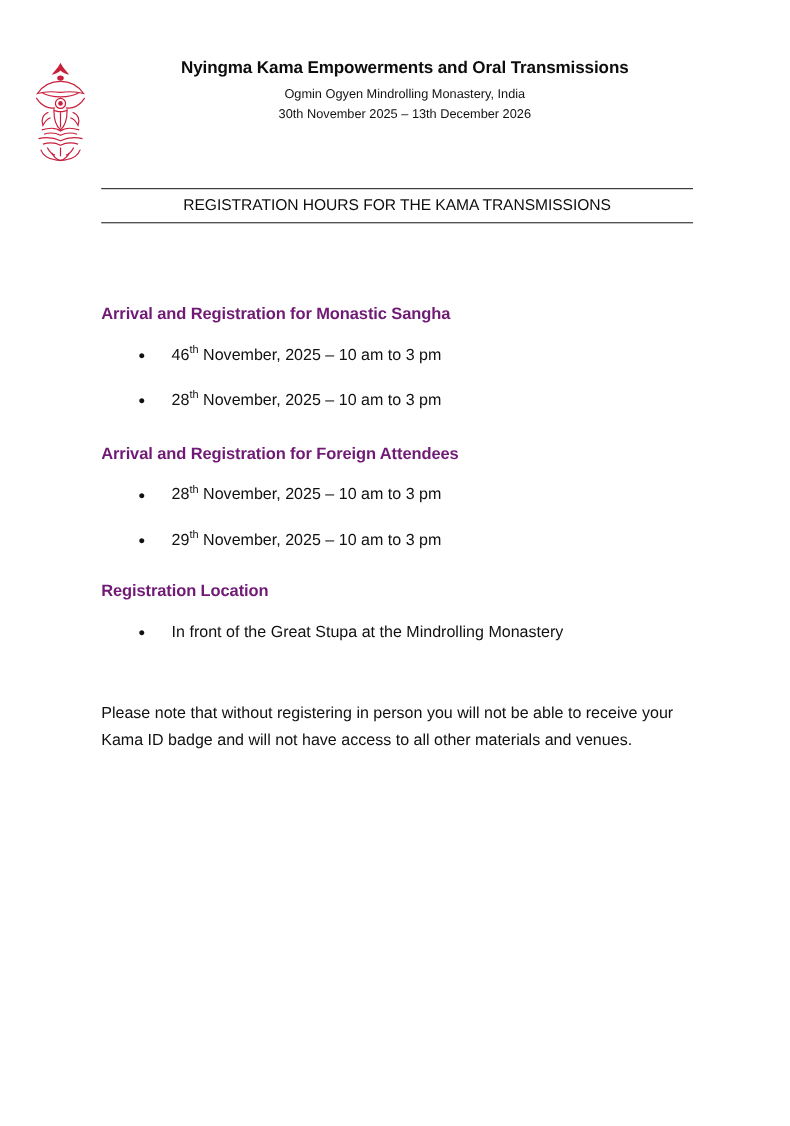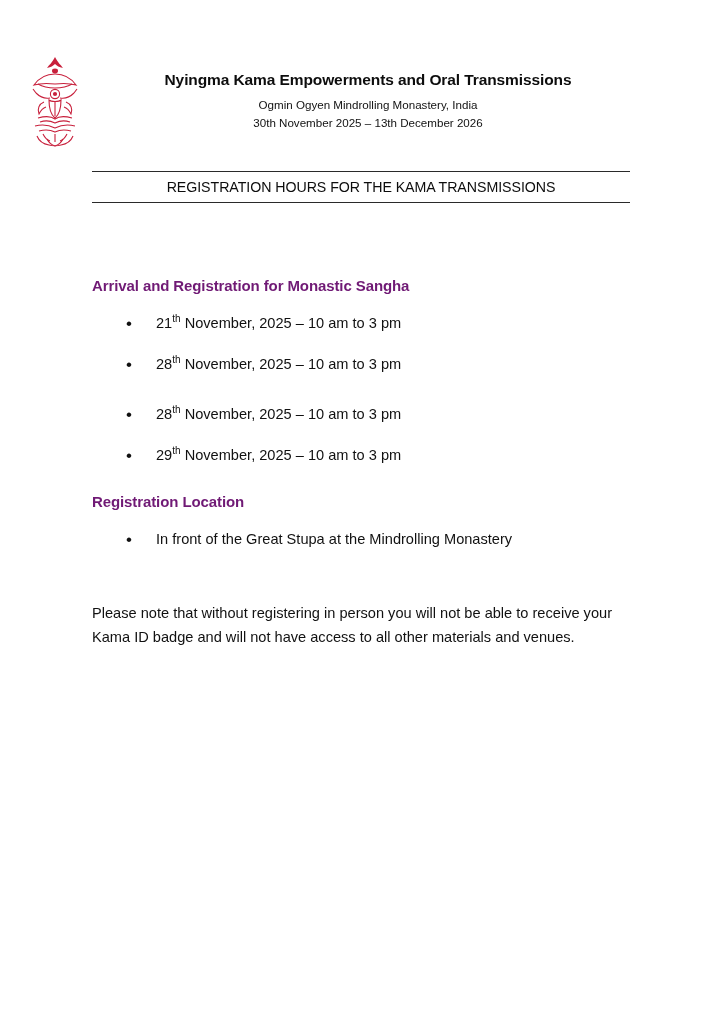--- a/index.html
+++ b/index.html
@@ -22,21 +22,21 @@
     box-sizing: border-box;
   }
 
   
   .header {
     position: absolute;
     top: 52px;
     left: 0;
     width: 718px;
     display: flex;
-    align-items: center;
+    align-items: flex-start;
   }
   .logo-wrap {
     width: 110px;
     display: flex;
     justify-content: center;
     padding-top: 2px;
   }
   .logo {
     width: 60px;
     height: 96px;
@@ -188,30 +188,31 @@
     <div class="rule"></div>
   </div>
 
   <div class="body">
 
     <div class="sec first">
       <div class="sec-head">Arrival and Registration for Monastic Sangha</div>
       <ul class="items">
         <li>
           <span class="bullet">•</span>
-          <span>21</span><sup>th</sup><span> November, 2025  – 10 am to 3 pm</span>
+          <span>46</span><sup>th</sup><span> November, 2025  – 10 am to 3 pm</span>
         </li>
         <li>
           <span class="bullet">•</span>
           <span>28</span><sup>th</sup><span> November, 2025  – 10 am to 3 pm</span>
         </li>
       </ul>
     </div>
 
     <div class="sec">
+      <div class="sec-head">Arrival and Registration for Foreign Attendees</div>
       <ul class="items">
         <li>
           <span class="bullet">•</span>
           <span>28</span><sup>th</sup><span> November, 2025  – 10 am to 3 pm</span>
         </li>
         <li>
           <span class="bullet">•</span>
           <span>29</span><sup>th</sup><span> November, 2025  – 10 am to 3 pm</span>
         </li>
       </ul>

